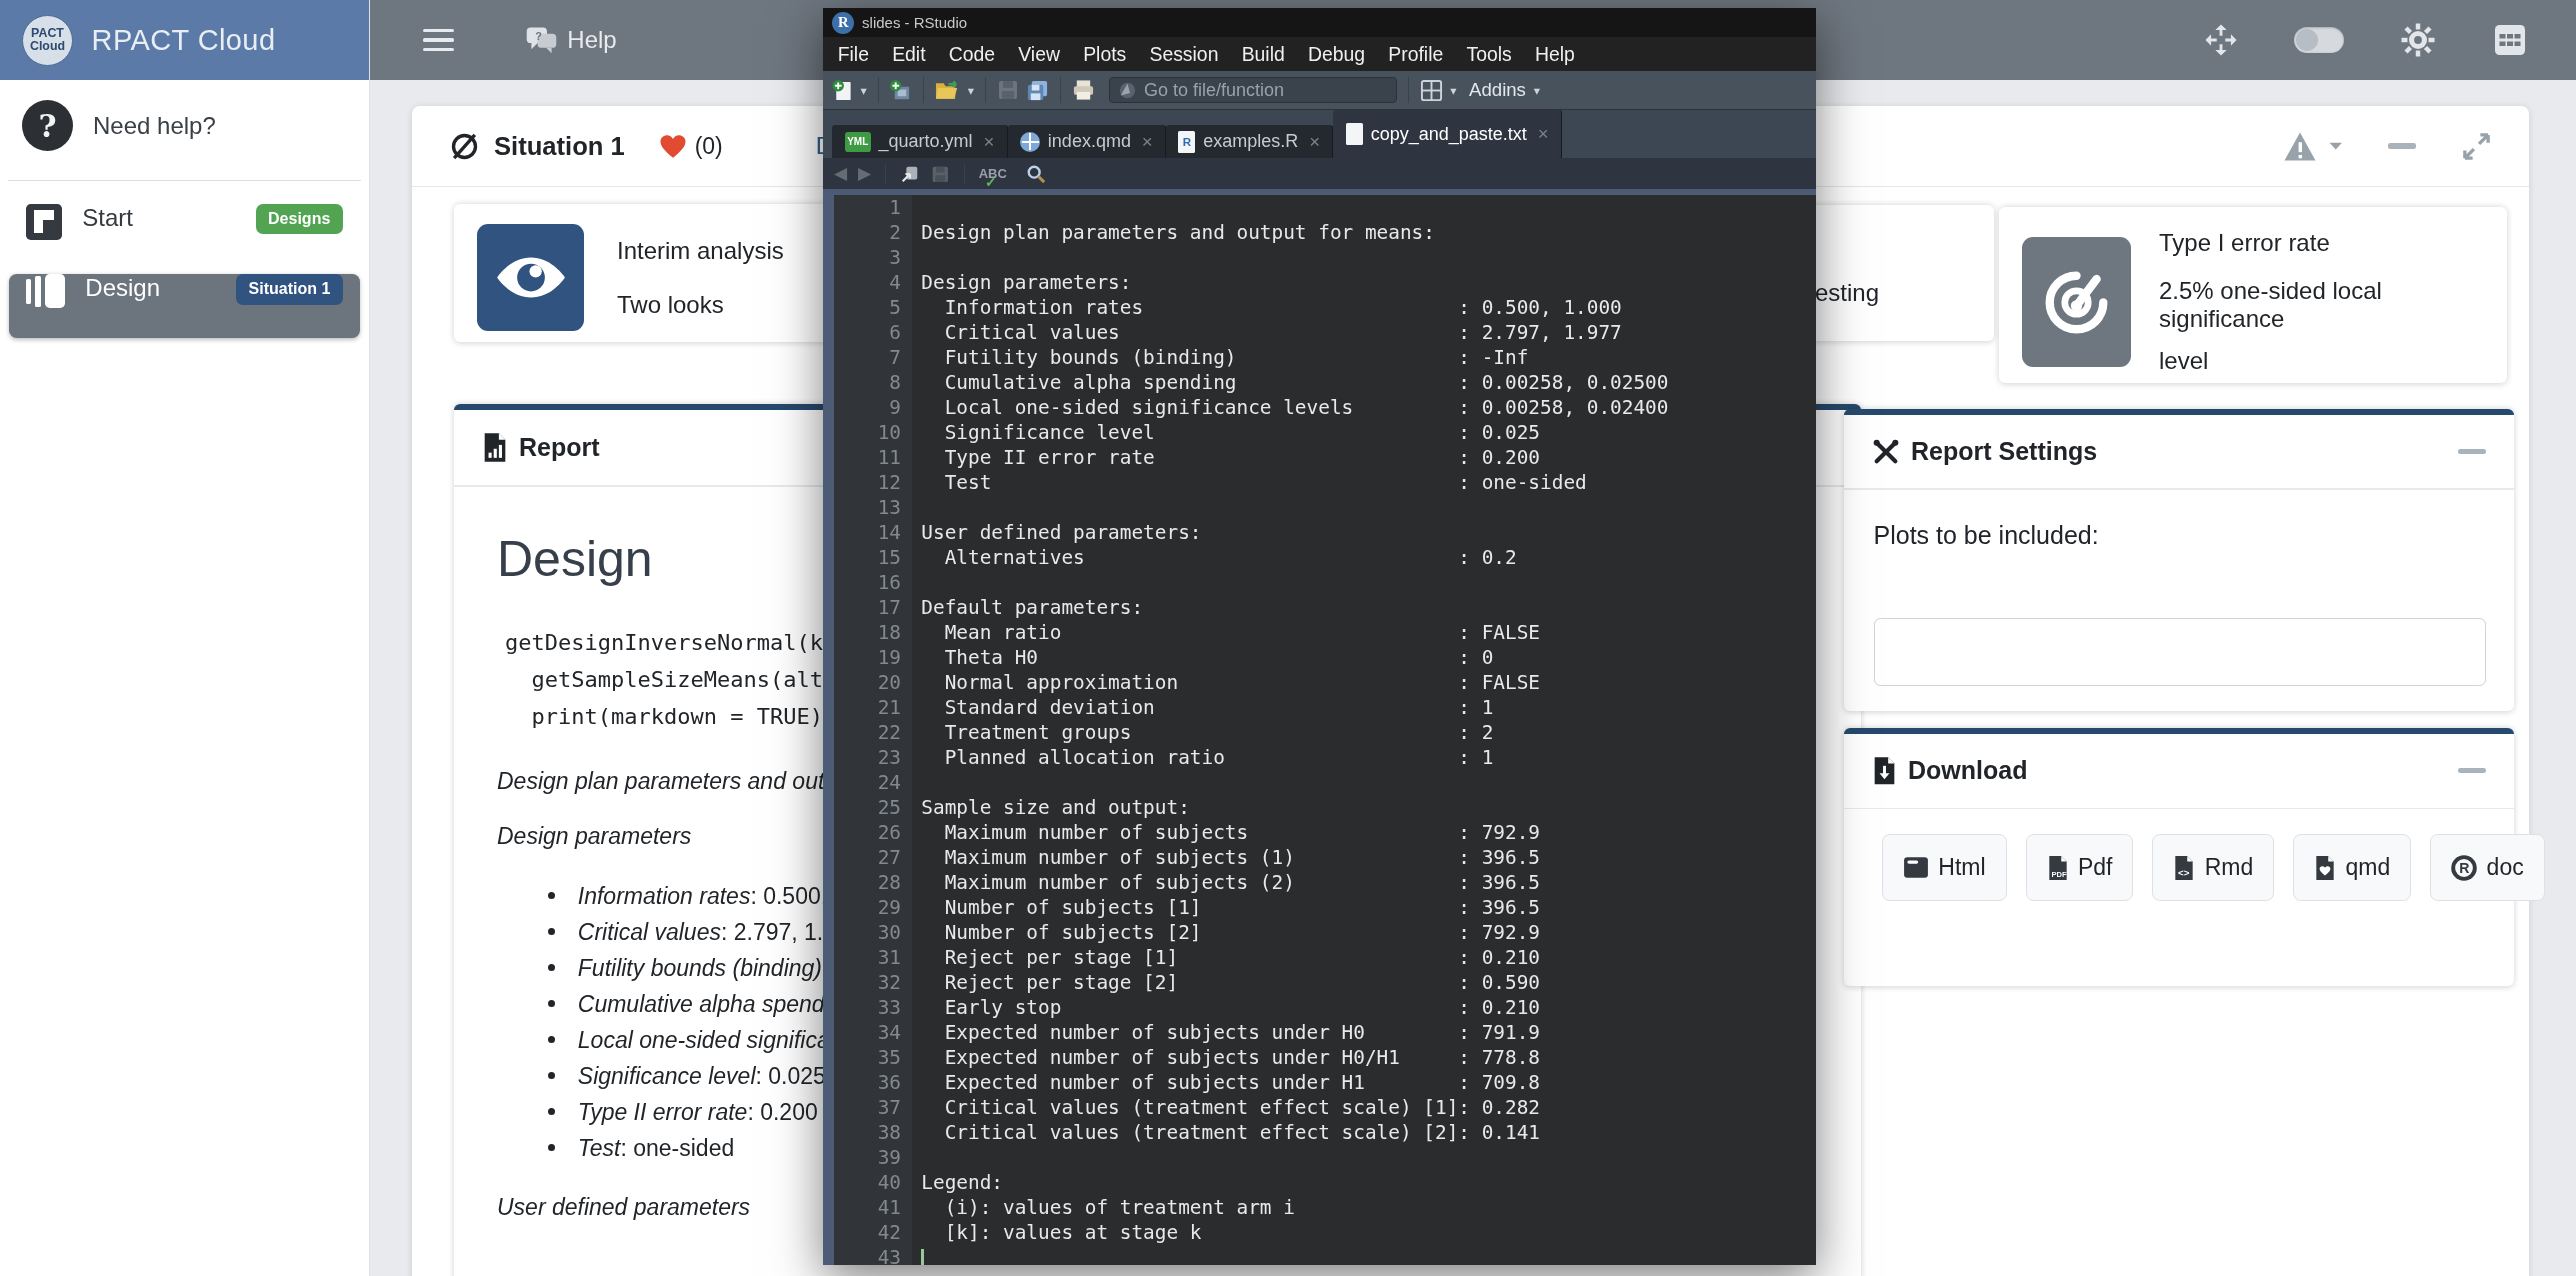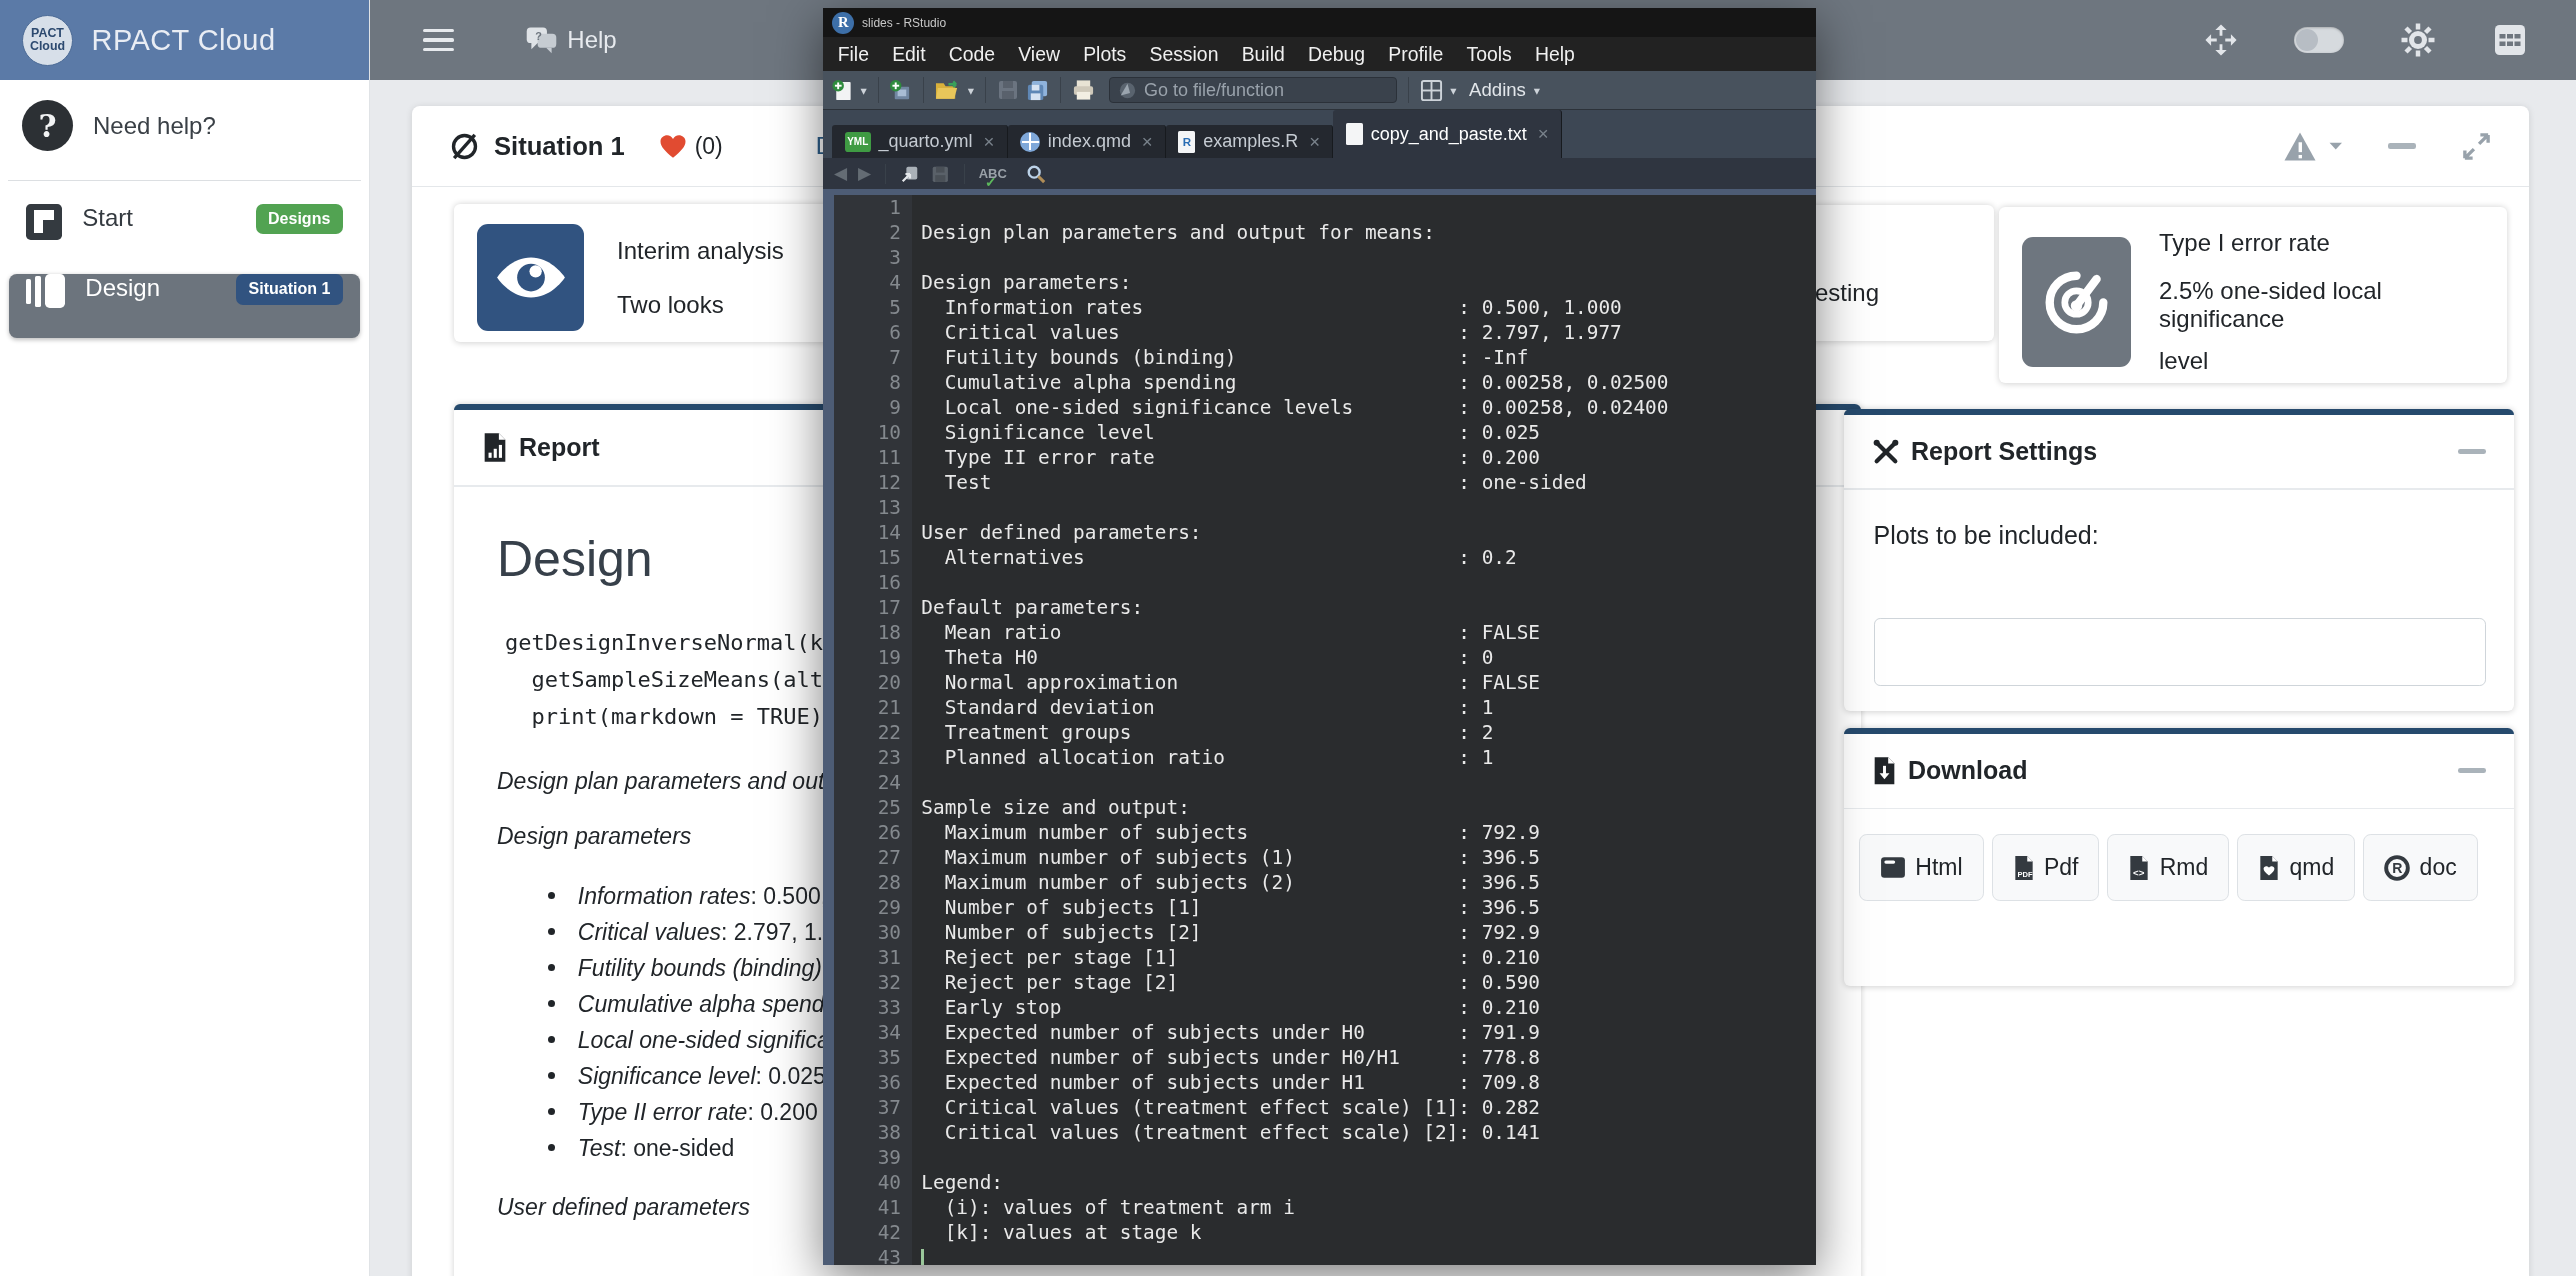--- a/index.html
+++ b/index.html
@@ -69,28 +69,28 @@
   .report-code { margin:36px 0 0 51px; font-family:"DejaVu Sans Mono", monospace; font-size:22px; line-height:37px; color:#212529; white-space:pre; }
   .report-em { font-style:italic; font-size:23px; color:#212529; margin-left:43px; }
   .report-bullets { margin:28px 0 0 116px; list-style:none; }
   .report-bullets li { font-size:23px; line-height:36px; position:relative; padding-left:7.8px; }
   .report-bullets li::before { content:""; position:absolute; left:-22px; top:14.7px; width:7px; height:7px; border-radius:50%; background:#212529; }
   .report-bullets em { font-style:italic; }
 
   .plots-label { font-size:25px; color:#212529; margin:31px 0 0 29.5px; }
   .plots-input { position:absolute; left:29.5px; top:203px; width:612px; height:68px; border:1.6px solid #cfd5da; border-radius:6.2px; background:#fff; font-size:22px; padding:0 14px; font-family:"Liberation Sans",sans-serif; }
 
-  .dl-row { display:flex; gap:8px; margin:25px 0 0 15px; }
+  .dl-row { display:flex; gap:19px; margin:25px 0 0 38px; }
   .dl-btn { display:flex; align-items:center; gap:9.3px; height:67px; padding:0 20px; background:#f8f9fa; border:1.6px solid #dde1e5; border-radius:7.8px; font-size:23px; color:#212529; cursor:pointer; font-family:"Liberation Sans",sans-serif; }
 
   
   .rstudio { position:absolute; left:823px; top:7.8px; width:993px; height:1257px; z-index:50; box-shadow:0 14px 47px rgba(0,0,0,.5); display:flex; flex-direction:column; }
   .rs-title { height:29.5px; background:#151515; display:flex; align-items:center; padding-left:9.3px; flex:none; }
   .rs-title .rlogo { width:22px; height:22px; border-radius:50%; background:#3d6fa8; color:#fff; font-size:14.7px; font-weight:bold; display:flex; align-items:center; justify-content:center; font-family:"Liberation Serif",serif; }
-  .rs-title .wt { color:#c9c9c9; font-size:12px; margin-left:7.8px; }
+  .rs-title .wt { color:#c9c9c9; font-size:15px; margin-left:7.8px; }
   .rs-menubar { height:34px; background:#222222; display:flex; align-items:center; padding-left:3.1px; flex:none; }
   .rs-menu-item { color:#f0f0f0; font-size:19.4px; padding:0 11.6px; cursor:pointer; }
   .rs-toolbar { height:39px; background:#48525d; border-bottom:0.8px solid #2c3239; display:flex; align-items:center; padding-left:7.8px; gap:7.8px; flex:none; }
   .rs-sep { width:0.8px; height:26px; background:#39414a; margin:0 3.1px; }
   .caret { color:#cdd3d9; font-size:12.4px; }
   .goto { width:288px; height:26px; background:#3a424c; border:0.8px solid #2b3139; border-radius:3.9px; display:flex; align-items:center; gap:7.8px; padding:0 9.3px; margin-left:6.2px; }
   .goto span { color:#99a2ab; font-size:18px; }
   .rs-addins { color:#e3e7eb; font-size:18.6px; margin-left:4.7px; }
   .rs-tabs { height:48px; background:#3d4754; display:flex; align-items:flex-end; padding-left:9.3px; flex:none; }
   .rs-tab { height:33px; display:flex; align-items:center; gap:7.8px; padding:0 12.4px; background:#24282f; border-right:0.8px solid #171a1e; color:#c5cbd2; font-size:18px; cursor:pointer; border-radius:3.1px 3.1px 0 0; }

